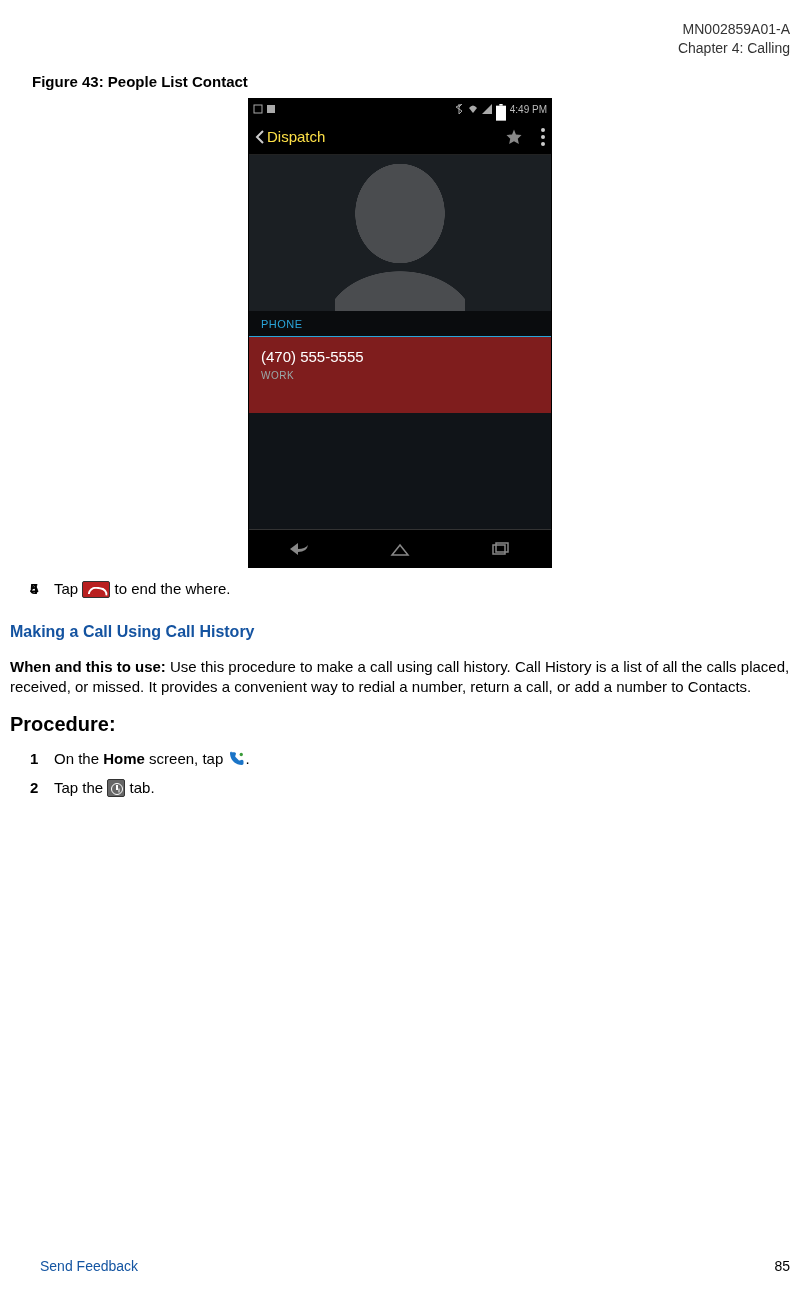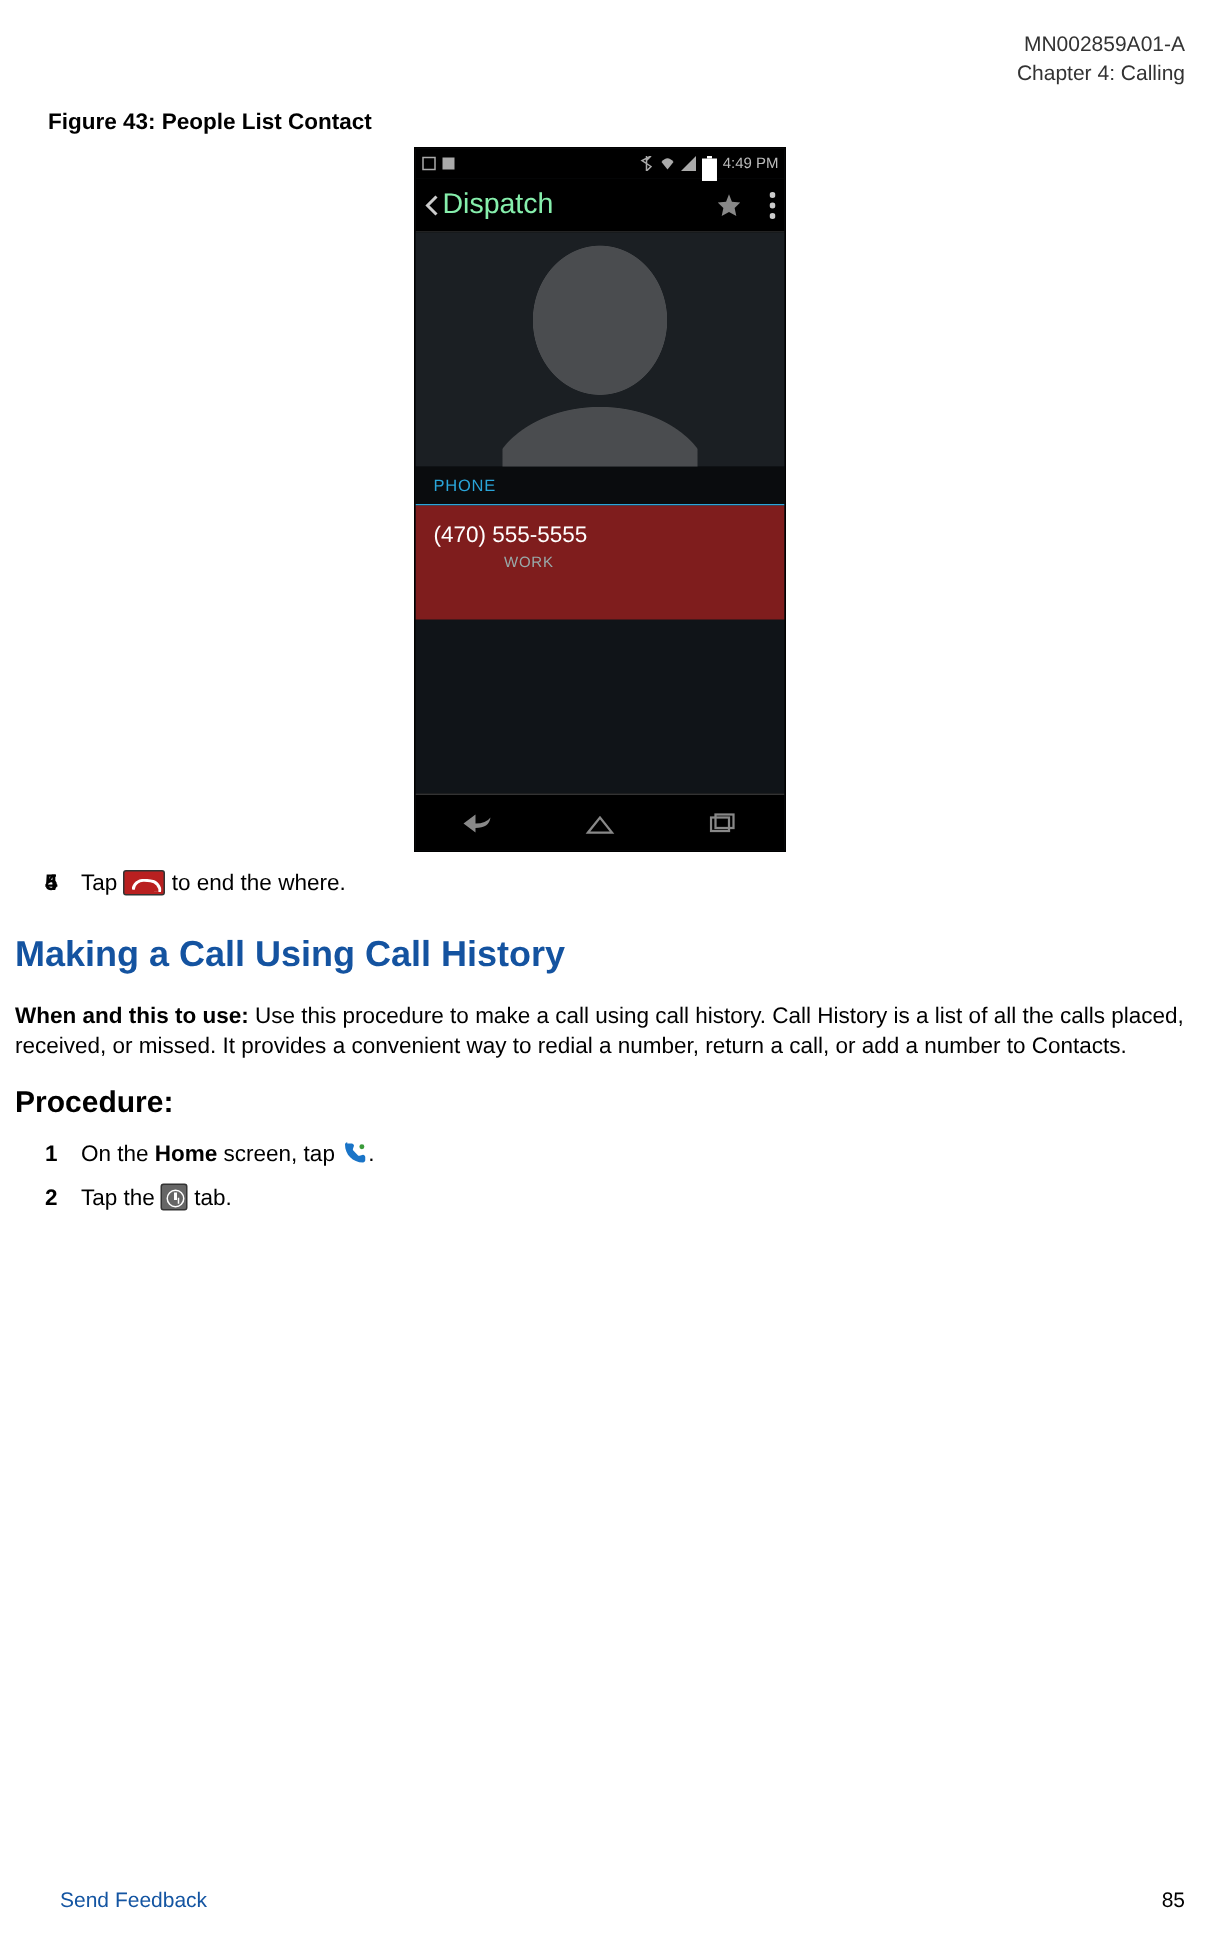--- a/index.html
+++ b/index.html
@@ -24,21 +24,21 @@
   .content {
     padding: 72px 18px 0 10px;
   }
   .fig-caption {
     font-weight: bold;
     font-size: 15px;
     margin: 0 0 6px 22px;
     color: #000;
   }
   .phone-shot {
-    width: 248px;
+    width: 304px;
     height: 470px;
     margin: 0 auto 10px auto;
     background: #101418;
     border: 1px solid #000;
     position: relative;
     overflow: hidden;
     font-family: "Helvetica Neue", Arial, sans-serif;
   }
   .statusbar {
     height: 20px;
@@ -67,22 +67,22 @@
     align-items: center;
     justify-content: space-between;
     padding: 0 6px;
     color: #fff;
     border-bottom: 1px solid #222;
   }
   .appbar-left {
     display: flex;
     align-items: center;
     gap: 2px;
-    font-size: 19px;
-    color: #86efac;
+    font-size: 15px;
+    color: #fde047;
   }
   .appbar-right {
     display: flex;
     align-items: center;
     gap: 18px;
     color: #aaa;
   }
   .avatar-zone {
     height: 156px;
     background: #1b1f23;
@@ -103,21 +103,21 @@
     letter-spacing: 0.5px;
     padding: 6px 12px 4px;
     border-bottom: 1px solid #2aa5d9;
   }
   .phone-row {
     padding: 10px 12px 30px;
     background: #7f1d1d;
     color: #fff;
   }
   .phone-num { font-size: 15px; color: #fff; }
-  .phone-type { font-size: 10px; color: #9aa; letter-spacing: 0.5px; margin-top: 2px; margin-left: 47px; }
+  .phone-type { font-size: 10px; color: #9aa; letter-spacing: 0.5px; margin-top: 2px; }
   .navbar {
     position: absolute;
     bottom: 0; left: 0; right: 0;
     height: 38px;
     background: #000;
     border-top: 1px solid #333;
     display: flex;
     justify-content: space-around;
     align-items: center;
     color: #888;
@@ -146,21 +146,21 @@
     left: 5px; top: 5px;
     width: 16px; height: 6px;
     border: 2px solid #fff;
     border-bottom: none;
     border-radius: 10px 10px 0 0;
     transform: rotate(5deg);
   }
 
   h2.section-title {
     color: #1453a0;
-    font-size: 24px;
+    font-size: 16px;
     font-weight: bold;
     margin: 22px 0 14px 0;
   }
   .para {
     font-size: 15px;
     line-height: 1.35;
     margin-bottom: 14px;
   }
   .bold { font-weight: bold; }
   .proc-label { font-weight: bold; font-size: 20px; margin-bottom: 6px; }

